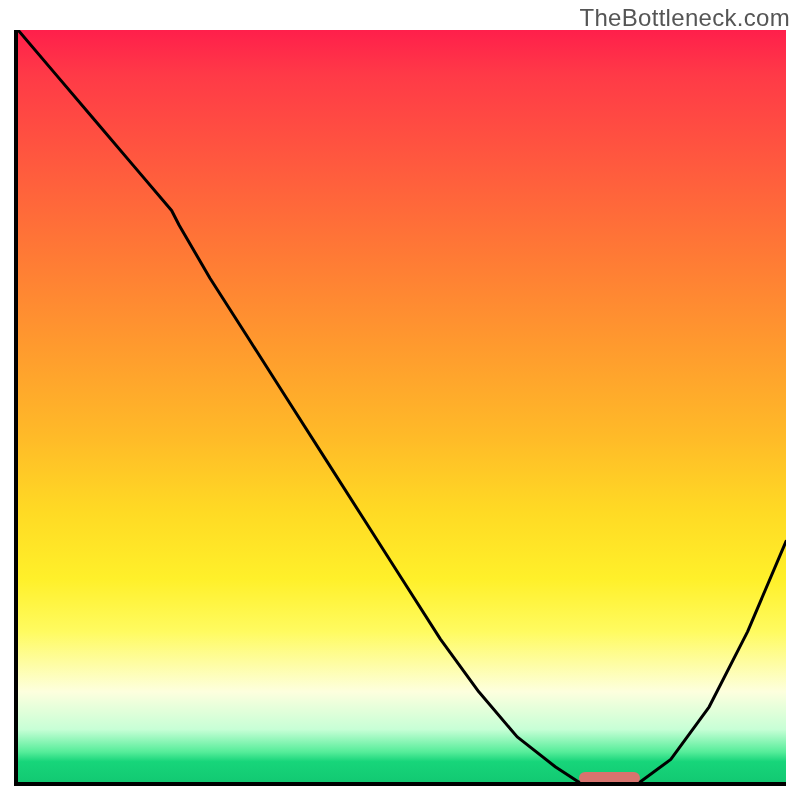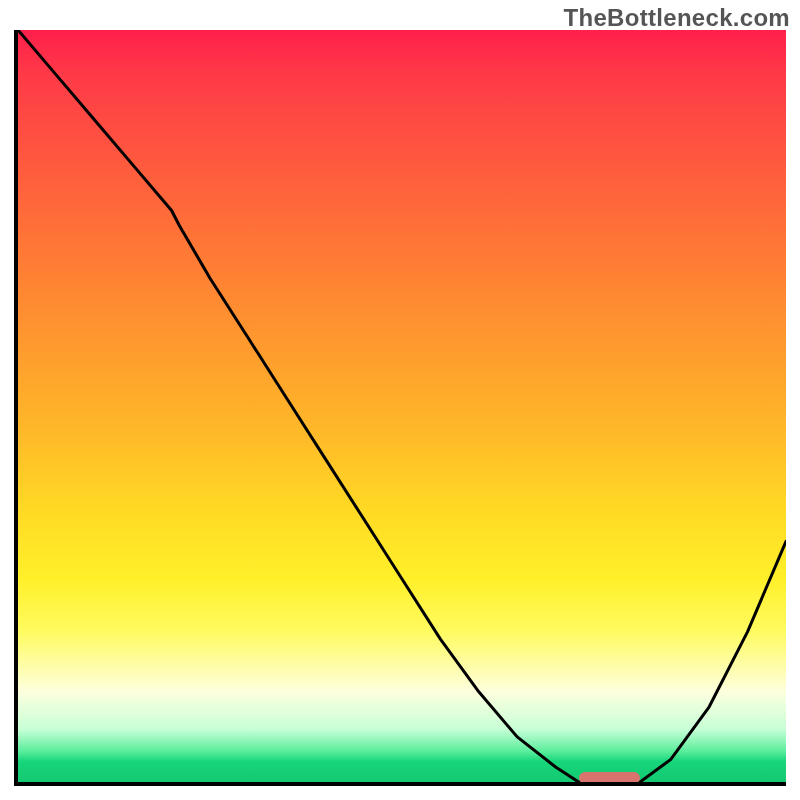--- a/index.html
+++ b/index.html
@@ -15,21 +15,21 @@
     position: relative;
     width: 800px;
     height: 800px;
     box-sizing: border-box;
   }
   .watermark {
     position: absolute;
     top: 4px;
     right: 10px;
     font-size: 24px;
-    font-weight: 700;
+    font-weight: 400;
     color: #555;
     letter-spacing: 0.3px;
   }
   .axis-left {
     position: absolute;
     left: 14px;
     top: 30px;
     width: 4px;
     height: 752px; 
     background: #000;

